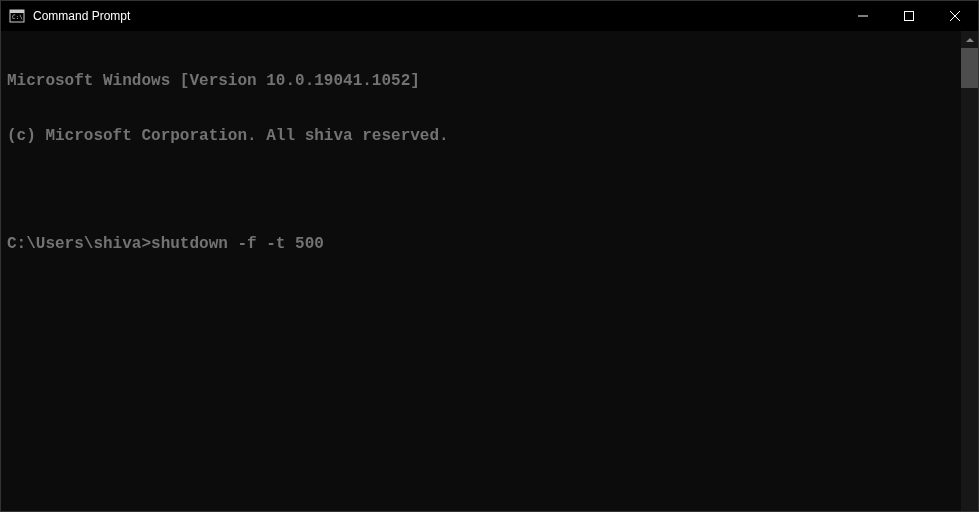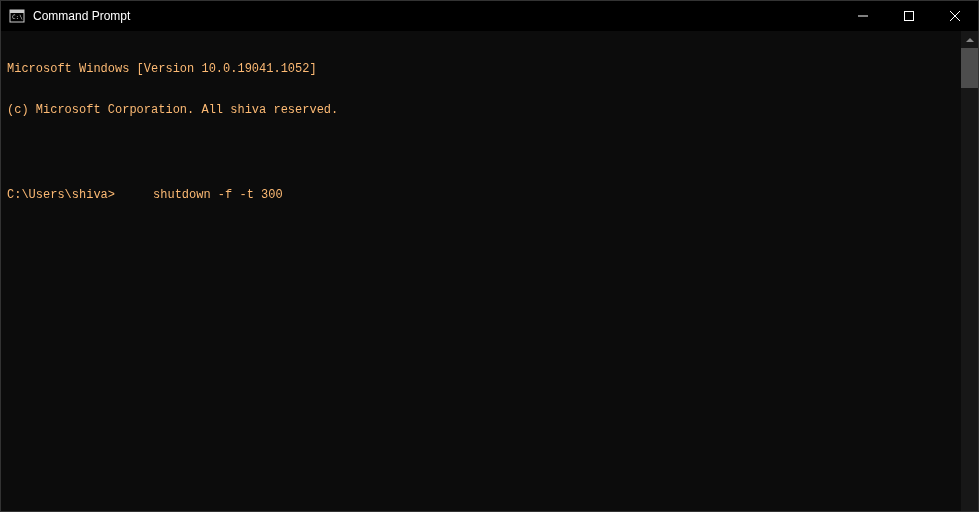--- a/index.html
+++ b/index.html
@@ -59,25 +59,26 @@
       cursor: pointer;
     }
     .terminal-area {
       flex: 1;
       display: flex;
       position: relative;
     }
     .terminal-content {
       flex: 1;
       padding: 4px 6px;
-      color: #fdba74;
-      font-size: 12px;
+      color: #737373;
+      font-size: 16px;
       line-height: 1.15;
       white-space: pre;
       font-family: Consolas, 'Courier New', monospace;
+      font-weight: bold;
     }
     .terminal-line {
       display: block;
     }
     .empty-line {
       height: 16px;
     }
     .scrollbar {
       width: 17px;
       background: #171717;
@@ -96,21 +97,20 @@
     .scroll-thumb {
       position: absolute;
       top: 17px;
       width: 17px;
       height: 40px;
       background: #4d4d4d;
       cursor: pointer;
     }
     .prompt-line {
       display: flex;
-      gap: 38px;
     }
   </style>
 </head>
 <body>
 
 <div class="window">
   <div class="titlebar">
     <div class="titlebar-icon">
       <svg width="16" height="16" viewBox="0 0 16 16">
         <rect x="1" y="2" width="14" height="12" fill="none" stroke="#ccc" stroke-width="1"></rect>
@@ -136,21 +136,21 @@
           <line x1="10" y1="0" x2="0" y2="10" stroke="#fff" stroke-width="1"></line>
         </svg>
       </div>
     </div>
   </div>
   <div class="terminal-area">
     <div class="terminal-content">
       <span class="terminal-line">Microsoft Windows [Version 10.0.19041.1052]</span>
       <span class="terminal-line">(c) Microsoft Corporation. All shiva reserved.</span>
       <div class="empty-line"></div>
-      <div class="prompt-line"><span>C:\Users\shiva&gt;</span><span>shutdown -f -t 300</span></div>
+      <div class="prompt-line"><span>C:\Users\shiva&gt;</span><span>shutdown -f -t 500</span></div>
     </div>
     <div class="scrollbar">
       <div class="scroll-arrow">
         <svg width="8" height="4" viewBox="0 0 8 4">
           <polygon points="4,0 8,4 0,4" fill="#888"></polygon>
         </svg>
       </div>
       <div class="scroll-thumb"></div>
     </div>
   </div>

